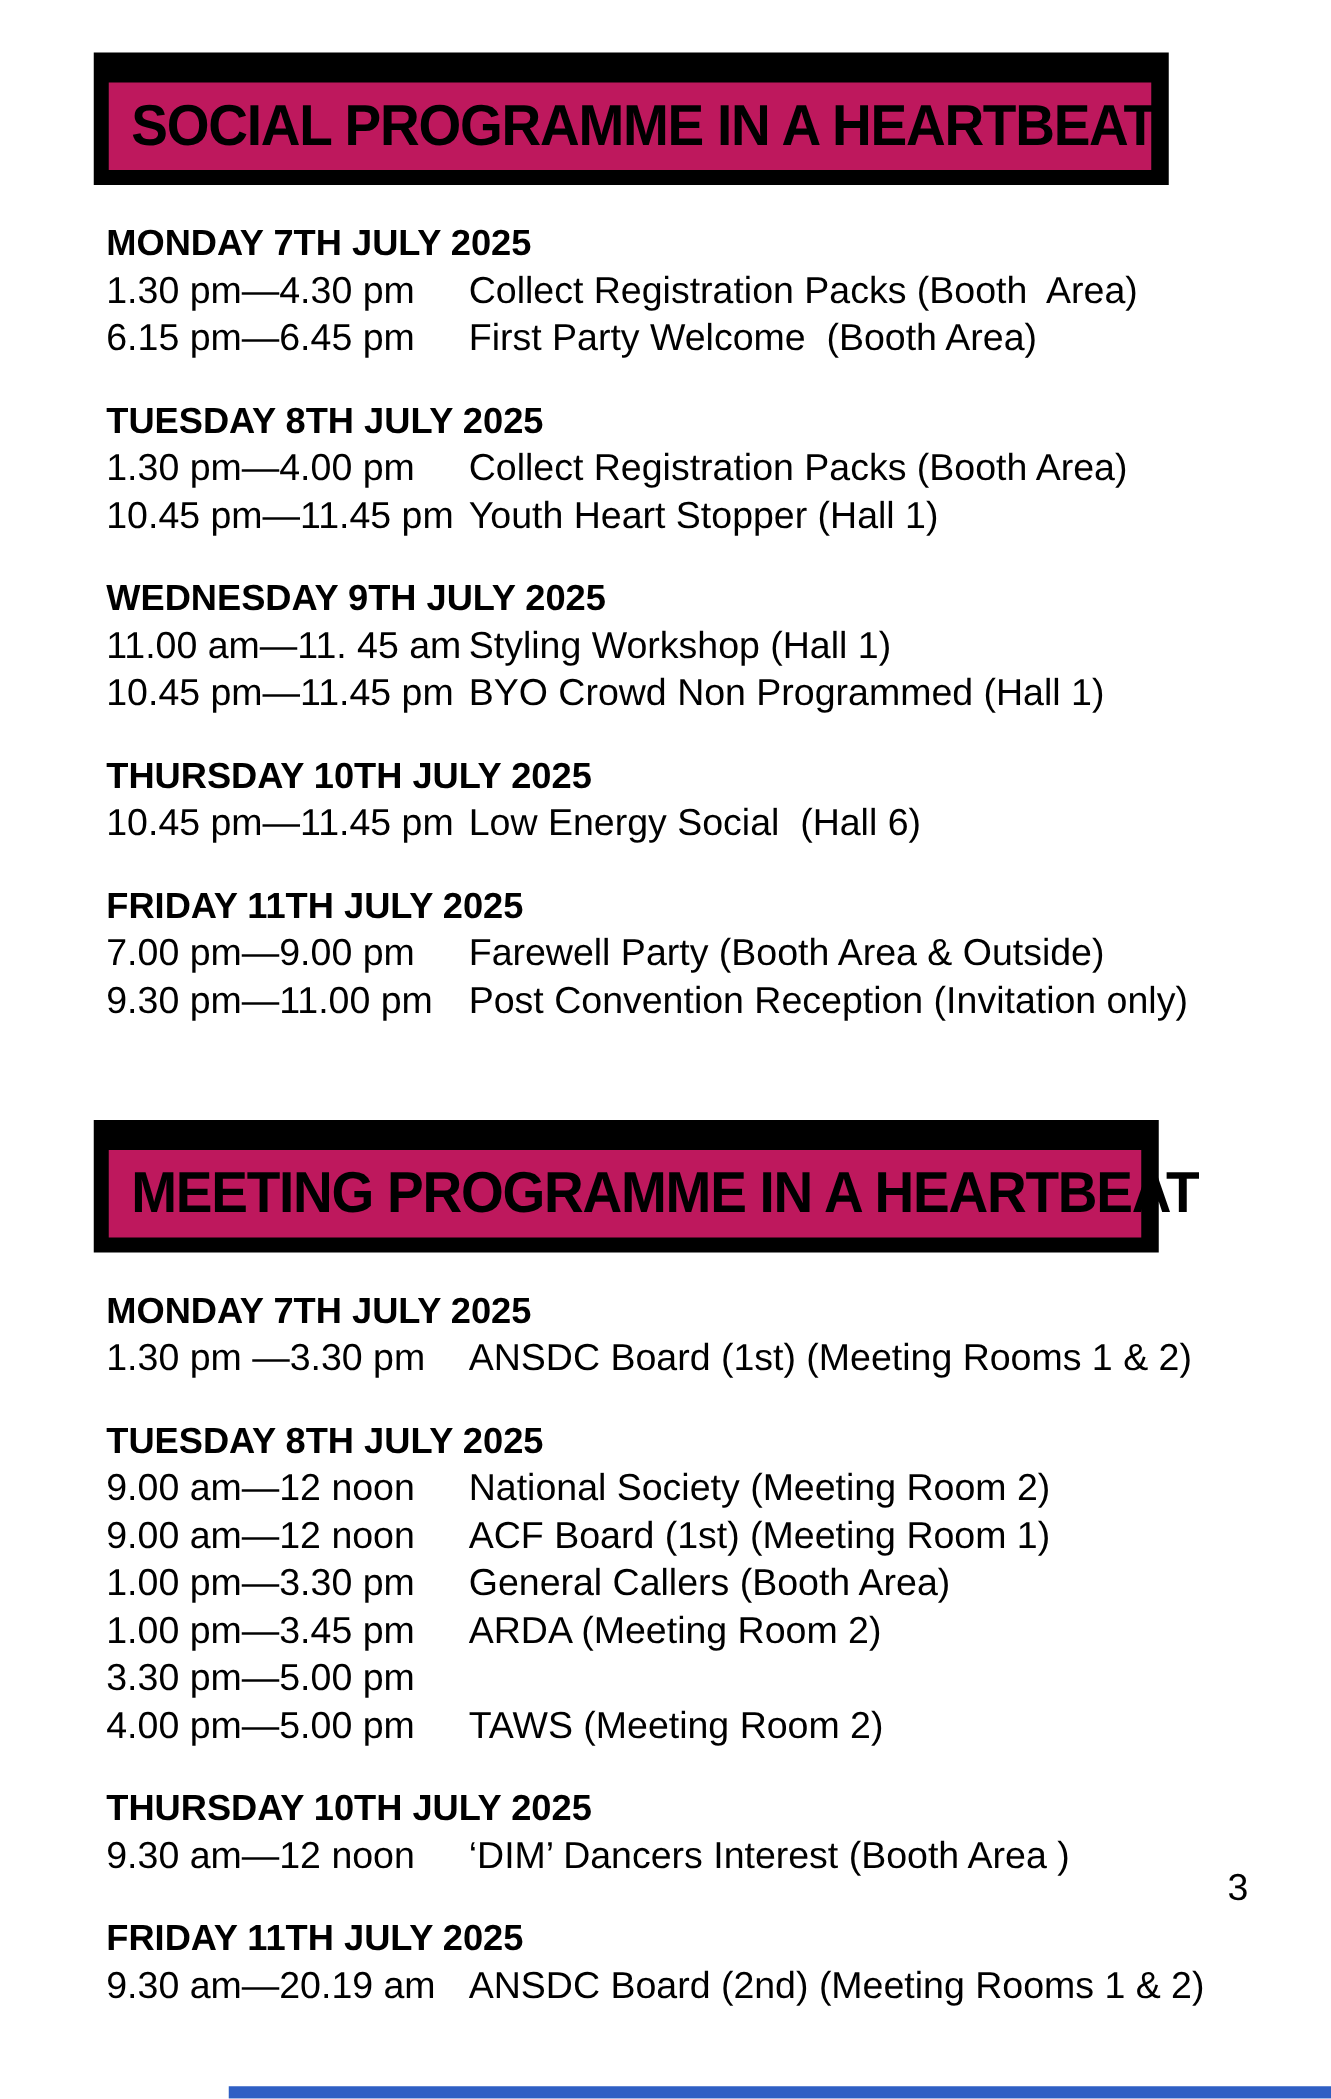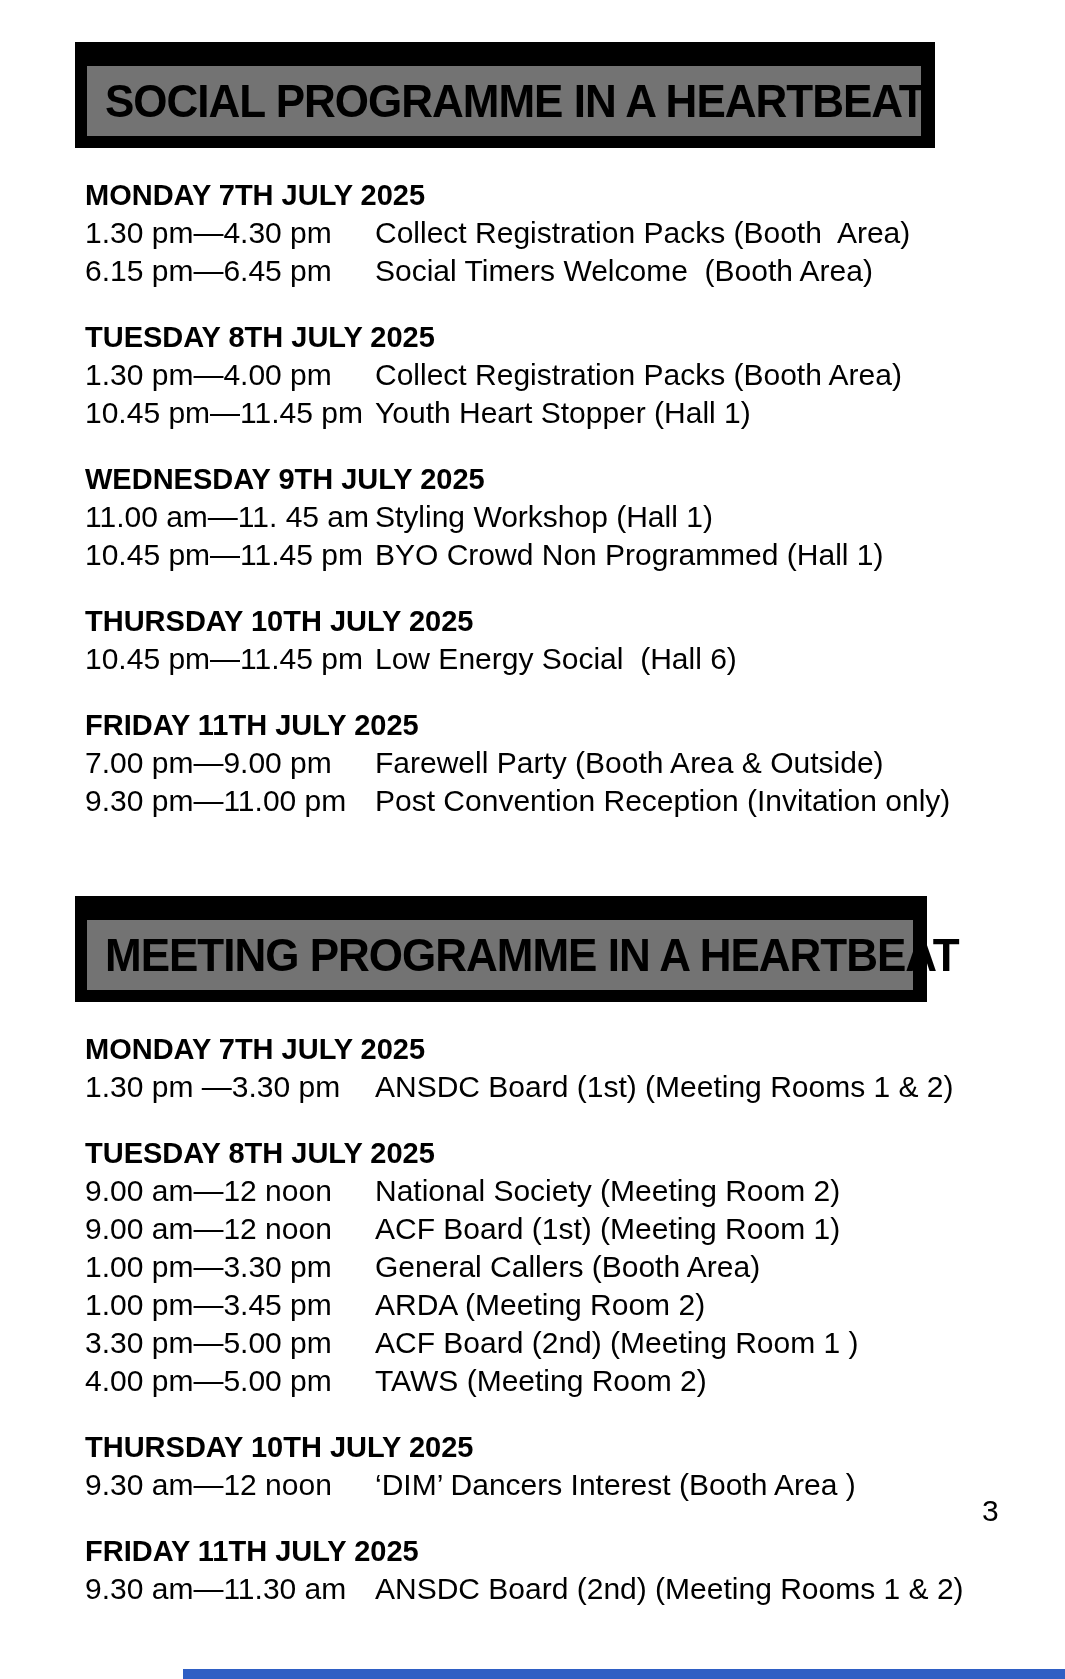--- a/index.html
+++ b/index.html
@@ -24,21 +24,21 @@
   }
   .title-box.first {
     margin-top: 42px;
     width: 860px;
   }
   .title-box.second {
     margin-top: 76px;
     width: 852px;
   }
   .title-box-inner {
-    background: #737373;
+    background: #be185d;
     padding: 8px 18px;
   }
   .title-box-inner h1 {
     margin: 0;
     font-size: 44px;
     line-height: 54px;
     font-weight: bold;
     letter-spacing: -1px;
     white-space: nowrap;
     transform: scaleY(1.05);
@@ -94,21 +94,21 @@
       </div>
     </div>
     <div class="schedule" id="schedule-0">
         <div class="day-header">MONDAY 7TH JULY 2025</div>
         <div class="event-row">
           <span class="event-time">1.30 pm—4.30 pm</span>
           <span class="event-desc">Collect Registration Packs (Booth  Area)</span>
         </div>
         <div class="event-row">
           <span class="event-time">6.15 pm—6.45 pm</span>
-          <span class="event-desc">Social Timers Welcome  (Booth Area)</span>
+          <span class="event-desc">First Party Welcome  (Booth Area)</span>
         </div>
         <div class="day-header">TUESDAY 8TH JULY 2025</div>
         <div class="event-row">
           <span class="event-time">1.30 pm—4.00 pm</span>
           <span class="event-desc">Collect Registration Packs (Booth Area)</span>
         </div>
         <div class="event-row">
           <span class="event-time">10.45 pm—11.45 pm</span>
           <span class="event-desc">Youth Heart Stopper (Hall 1)</span>
         </div>
@@ -162,34 +162,33 @@
         <div class="event-row">
           <span class="event-time">1.00 pm—3.30 pm</span>
           <span class="event-desc">General Callers (Booth Area)</span>
         </div>
         <div class="event-row">
           <span class="event-time">1.00 pm—3.45 pm</span>
           <span class="event-desc">ARDA (Meeting Room 2)</span>
         </div>
         <div class="event-row">
           <span class="event-time">3.30 pm—5.00 pm</span>
-          <span class="event-desc">ACF Board (2nd) (Meeting Room 1 )</span>
         </div>
         <div class="event-row">
           <span class="event-time">4.00 pm—5.00 pm</span>
           <span class="event-desc">TAWS (Meeting Room 2)</span>
         </div>
         <div class="day-header">THURSDAY 10TH JULY 2025</div>
         <div class="event-row">
           <span class="event-time">9.30 am—12 noon</span>
           <span class="event-desc">‘DIM’ Dancers Interest (Booth Area )</span>
         </div>
         <div class="day-header">FRIDAY 11TH JULY 2025</div>
         <div class="event-row">
-          <span class="event-time">9.30 am—11.30 am</span>
+          <span class="event-time">9.30 am—20.19 am</span>
           <span class="event-desc">ANSDC Board (2nd) (Meeting Rooms 1 &amp; 2)</span>
         </div>
       </div>
   </section>
 
   <div class="page-number">3</div>
 
   <div class="bottom-bar" style="background: rgb(47, 95, 196);"></div>
 
 </div>

